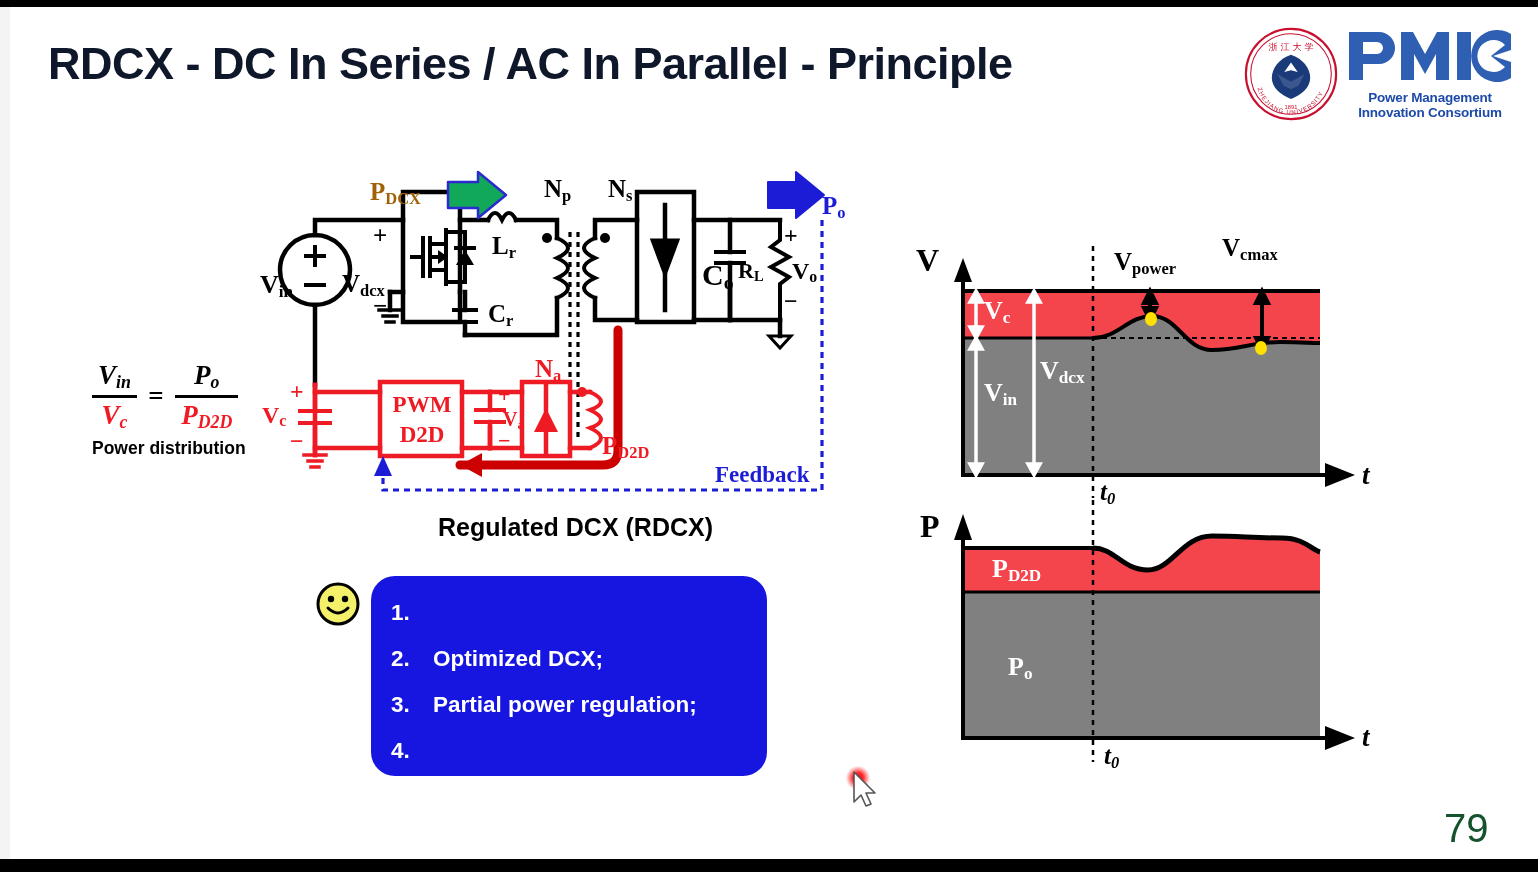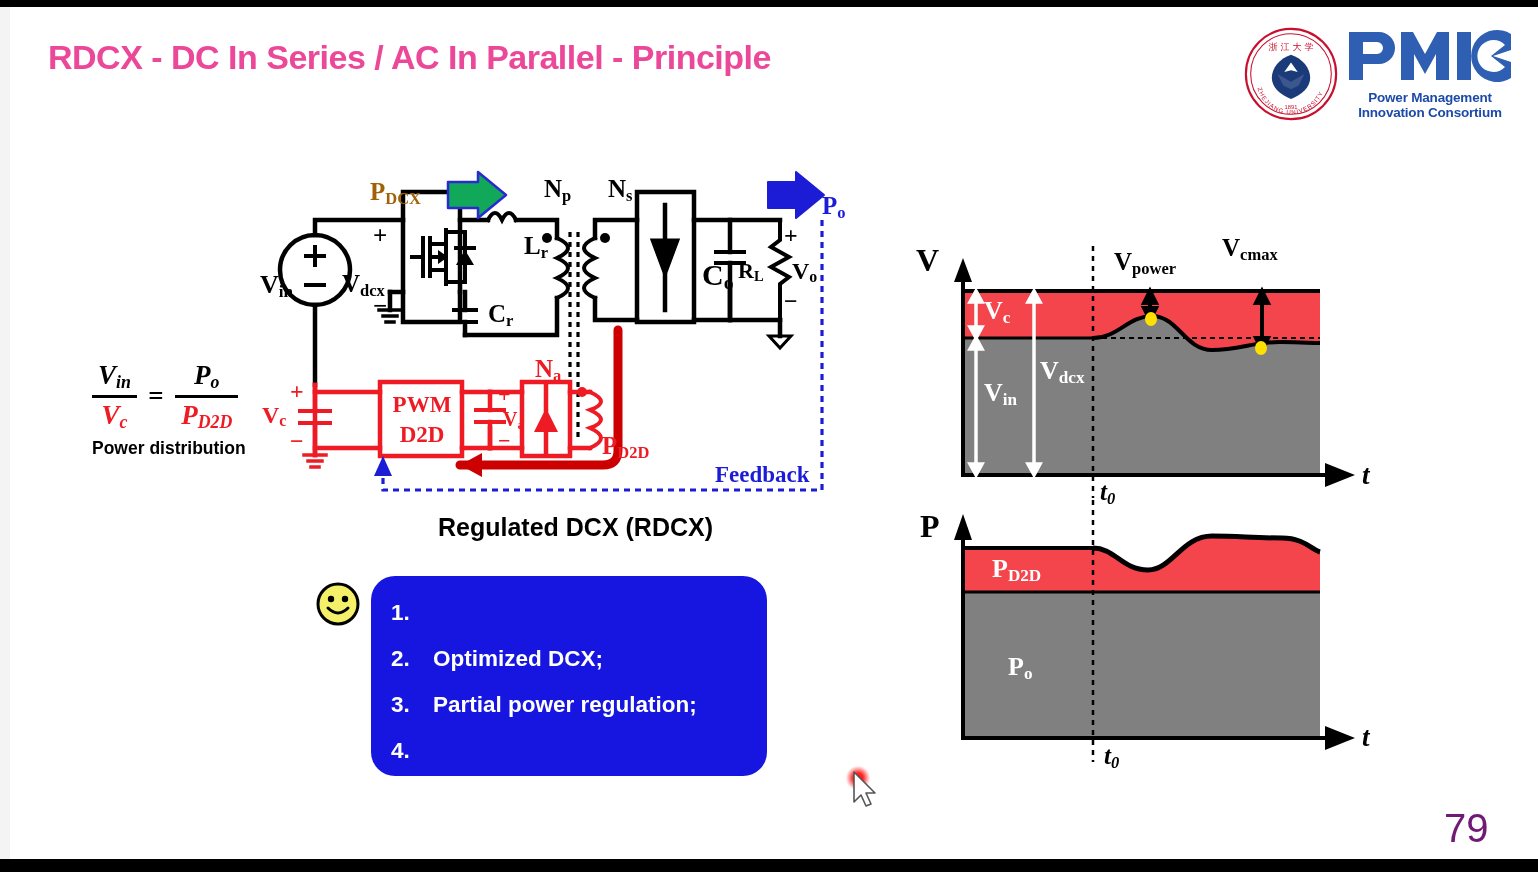--- a/index.html
+++ b/index.html
@@ -3,30 +3,30 @@
 <meta charset="utf-8">
 <style>
   html,body{margin:0;padding:0;background:#fff;}
   body{width:1538px;height:872px;font-family:"Liberation Sans",sans-serif;overflow:hidden;}
   #slide{position:relative;width:1538px;height:872px;background:#ffffff;}
 
   .bar-top{position:absolute;left:0;top:0;width:1538px;height:7px;background:#000;}
   .bar-bottom{position:absolute;left:0;top:859px;width:1538px;height:13px;background:#000;}
   .edge-l{position:absolute;left:0;top:7px;width:10px;height:852px;background:#f4f4f4;}
 
-  .title{position:absolute;left:48px;top:38px;font-size:34px;font-weight:bold;
-         color:#ec4899;font-family:"Liberation Sans",sans-serif;letter-spacing:-0.5px;white-space:nowrap;}
+  .title{position:absolute;left:48px;top:38px;font-size:45px;font-weight:bold;
+         color:#0f172a;font-family:"Liberation Sans",sans-serif;letter-spacing:-0.5px;white-space:nowrap;}
 
   
   .zju-logo{position:absolute;left:1243px;top:26px;width:96px;height:96px;}
   .pmic-wrap{position:absolute;left:1345px;top:26px;width:170px;height:100px;}
   .pmic-sub{font-family:"Liberation Sans",sans-serif;color:#1d4aa8;font-weight:bold;
             font-size:13.5px;text-align:center;line-height:15px;letter-spacing:-0.2px;}
 
-  .page-num{position:absolute;left:1444px;top:806px;font-size:40px;color:#701a75;
+  .page-num{position:absolute;left:1444px;top:806px;font-size:40px;color:#14532d;
             font-family:"Liberation Sans",sans-serif;}
 
   
   .lbl{position:absolute;font-family:"Liberation Serif",serif;font-weight:bold;white-space:nowrap;}
   .sub{font-size:.66em;vertical-align:-0.22em;}
   .blk{color:#000;} .red{color:#ee1b24;} .grn{color:#a16207;} .blu{color:#1c1cd6;}
   .wht{color:#fff;}
 
   
   #circuit{position:absolute;left:260px;top:170px;width:590px;height:340px;}
@@ -252,21 +252,21 @@
       <span>P</span><span class="sub">o</span>
     </div>
     <div class="lbl blk" style="left:0px;top:100px;font-size:26px;">
       <span>V</span><span class="sub">in</span>
     </div>
     <div class="lbl blk" style="left:82px;top:100px;font-size:25px;">
       <span>V</span><span class="sub">dcx</span>
     </div>
     <div class="lbl blk" style="left:113px;top:52px;font-size:25px;">+</div>
     <div class="lbl blk" style="left:113px;top:122px;font-size:25px;">−</div>
-    <div class="lbl blk" style="left:232px;top:62px;font-size:25px;margin-left:32px;">
+    <div class="lbl blk" style="left:232px;top:62px;font-size:25px;">
       <span>L</span><span class="sub">r</span>
     </div>
     <div class="lbl blk" style="left:228px;top:130px;font-size:25px;text-align:center;">
       <span>C</span><span class="sub">r</span>
     </div>
     <div class="lbl blk" style="left:284px;top:5px;font-size:25px;">
       <span>N</span><span class="sub">p</span>
     </div>
     <div class="lbl blk" style="left:348px;top:5px;font-size:25px;">
       <span>N</span><span class="sub">s</span>

